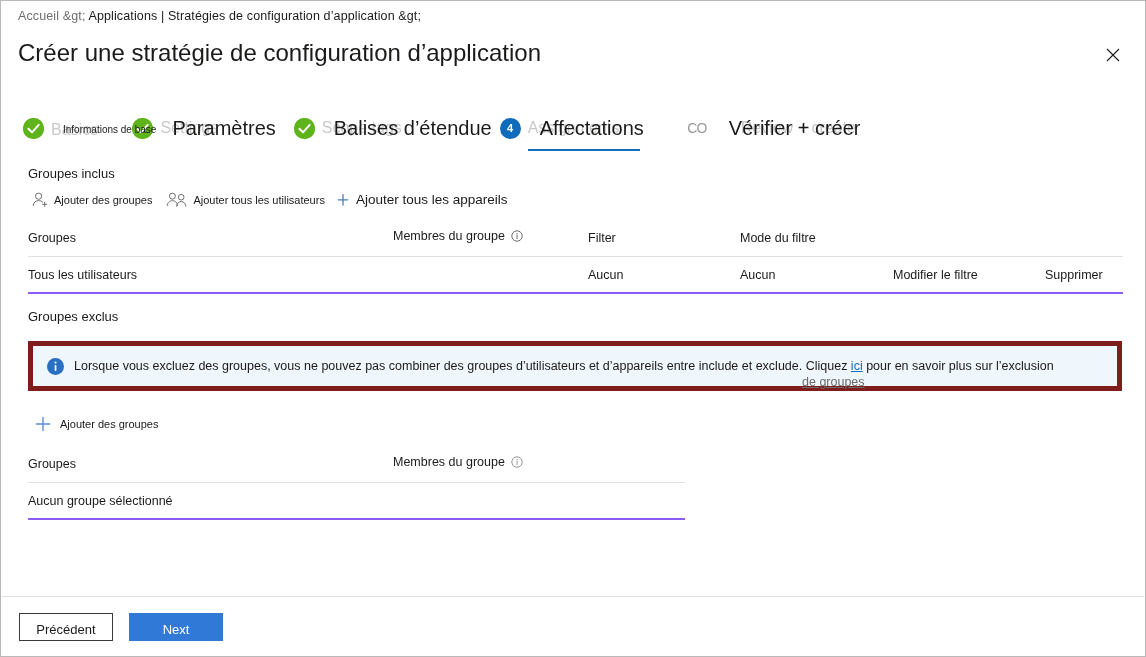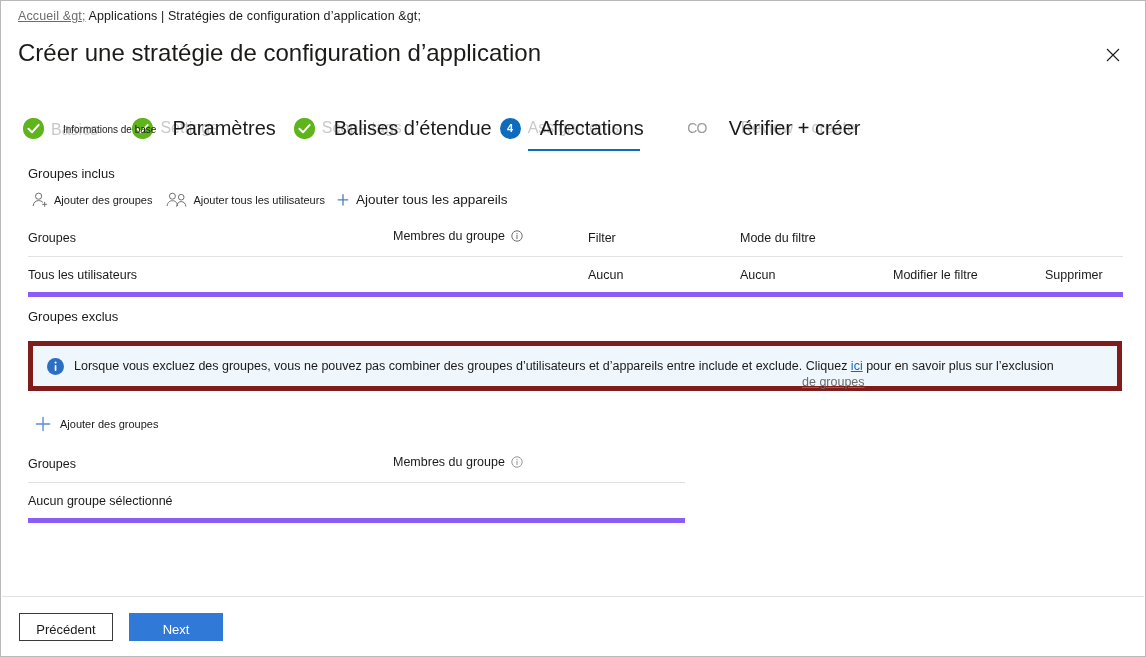--- a/index.html
+++ b/index.html
@@ -28,21 +28,20 @@
     position: absolute;
     left: 17px;
     top: 8px;
     font-size: 12.5px;
     color: #1b1a19;
     letter-spacing: 0.01em;
     white-space: nowrap;
   }
   .breadcrumb .faded {
     color: #6d6d6d;
-    text-decoration: underline;
   }
   .page-title {
     position: absolute;
     left: 17px;
     top: 38px;
     font-size: 24px;
     font-weight: 400;
     color: #1b1a19;
     white-space: nowrap;
   }
@@ -197,21 +196,21 @@
   }
   .tbl th {
     font-weight: 400;
     text-align: left;
     color: #1b1a19;
     padding: 0 0 11px 0;
     vertical-align: bottom;
     white-space: nowrap;
   }
   .tbl thead tr { border-bottom: 1px solid #e1e1e1; }
-  .tbl tbody tr { border-bottom: 5px solid #8b5cf6; }
+  .tbl tbody tr { border-bottom: 2px solid #8b5cf6; }
   .tbl td {
     padding: 11px 0 10px 0;
     color: #1b1a19;
     vertical-align: middle;
     white-space: nowrap;
   }
   .info-glyph {
     display: inline-block;
     margin-left: 3px;
     vertical-align: -2px;

